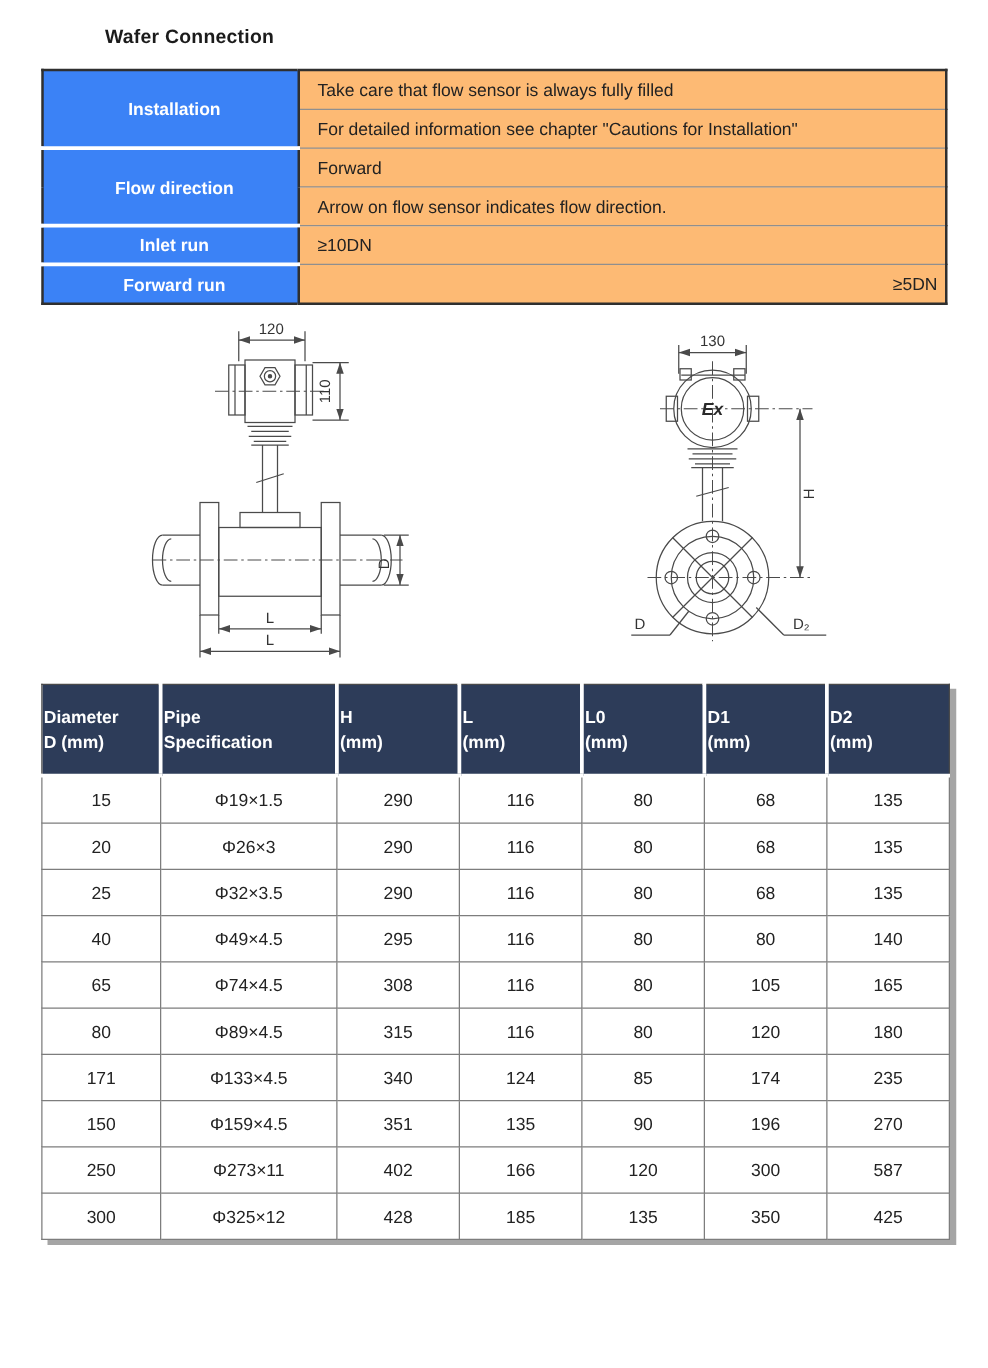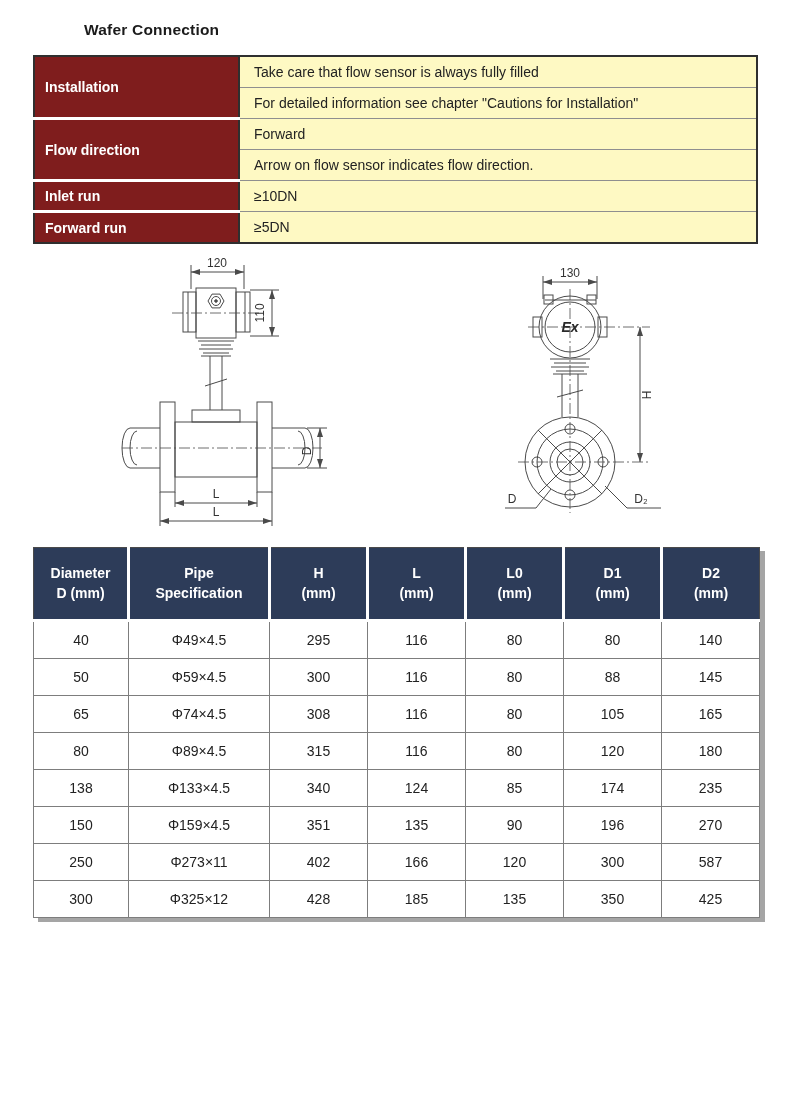--- a/index.html
+++ b/index.html
@@ -10,42 +10,42 @@
   .title{
     position:absolute;left:84px;top:21px;font-size:15.5px;font-weight:bold;color:#1b1b1b;
     letter-spacing:.2px;
   }
   
   .info-table{
     position:absolute;left:33px;top:55px;width:725px;
     border-collapse:collapse;border:2px solid #2f2f2f;font-size:14px;
   }
   .info-table th{
-    background:#7f1d1d;color:#ffffff;text-align:left;font-weight:bold;
+    background:#3b82f6;color:#ffffff;text-align:center;font-weight:bold;
     width:189px;padding:0 4px 0 10px;border-bottom:3px solid #ffffff;font-size:14px;
   }
   .info-table tr.last th{border-bottom:none;}
   .info-table td{
     border-bottom:1px solid #8f8f8f;border-left:2px solid #2f2f2f;
-    padding:0 6px 0 14px;height:30px;background:#fef9c3;color:#222222;
-  }
-  .info-table tr.lastcell td{border-bottom:none;}
+    padding:0 6px 0 14px;height:30px;background:#fdba74;color:#222222;
+  }
+  .info-table tr.lastcell td{border-bottom:none;text-align:right;}
   
   .drawings{position:absolute;left:0;top:245px;width:790px;height:300px;}
   .drawings svg{display:block;}
   .dim-big{font-size:12px;fill:#333333;font-family:"Liberation Sans","DejaVu Sans",sans-serif;}
   .ex-label{font-size:14px;font-weight:bold;font-style:italic;fill:#2a2a2a;}
   
   .spec-table{
     position:absolute;left:33px;top:547px;width:726px;table-layout:fixed;
     border-collapse:collapse;border:1px solid #4a4a4a;font-size:14px;
     box-shadow:5px 4px 0 #a5a5a5;
   }
   .spec-table th{
-    background:#2d3c59;color:#ffffff;font-weight:bold;height:69px;text-align:center;
+    background:#2d3c59;color:#ffffff;font-weight:bold;height:69px;text-align:left;
     border-left:3px solid #ffffff;border-bottom:3px solid #ffffff;line-height:1.4;font-size:14px;
   }
   .spec-table th:first-child{border-left:none;}
   .spec-table td{
     border:1px solid #7d7d7d;text-align:center;height:34px;background:#ffffff;color:#222222;
   }
 </style>
 </head>
 <body>
 
@@ -252,57 +252,75 @@
           <div>(mm)</div>
         </th>
         <th>
           <div>D2</div>
           <div>(mm)</div>
         </th>
       </tr>
     </thead>
     <tbody>
         <tr>
+      <td>15</td>
+      <td>Φ19×1.5</td>
+      <td>290</td>
+      <td>116</td>
+      <td>80</td>
+      <td>68</td>
+      <td>135</td>
+    </tr>
+        <tr>
+      <td>20</td>
+      <td>Φ26×3</td>
+      <td>290</td>
+      <td>116</td>
+      <td>80</td>
+      <td>68</td>
+      <td>135</td>
+    </tr>
+        <tr>
+      <td>25</td>
+      <td>Φ32×3.5</td>
+      <td>290</td>
+      <td>116</td>
+      <td>80</td>
+      <td>68</td>
+      <td>135</td>
+    </tr>
+        <tr>
       <td>40</td>
       <td>Φ49×4.5</td>
       <td>295</td>
       <td>116</td>
       <td>80</td>
       <td>80</td>
       <td>140</td>
     </tr>
         <tr>
-      <td>50</td>
-      <td>Φ59×4.5</td>
-      <td>300</td>
-      <td>116</td>
-      <td>80</td>
-      <td>88</td>
-      <td>145</td>
-    </tr>
-        <tr>
       <td>65</td>
       <td>Φ74×4.5</td>
       <td>308</td>
       <td>116</td>
       <td>80</td>
       <td>105</td>
       <td>165</td>
     </tr>
         <tr>
       <td>80</td>
       <td>Φ89×4.5</td>
       <td>315</td>
       <td>116</td>
       <td>80</td>
       <td>120</td>
       <td>180</td>
     </tr>
         <tr>
-      <td>138</td>
+      <td>171</td>
       <td>Φ133×4.5</td>
       <td>340</td>
       <td>124</td>
       <td>85</td>
       <td>174</td>
       <td>235</td>
     </tr>
         <tr>
       <td>150</td>
       <td>Φ159×4.5</td>

